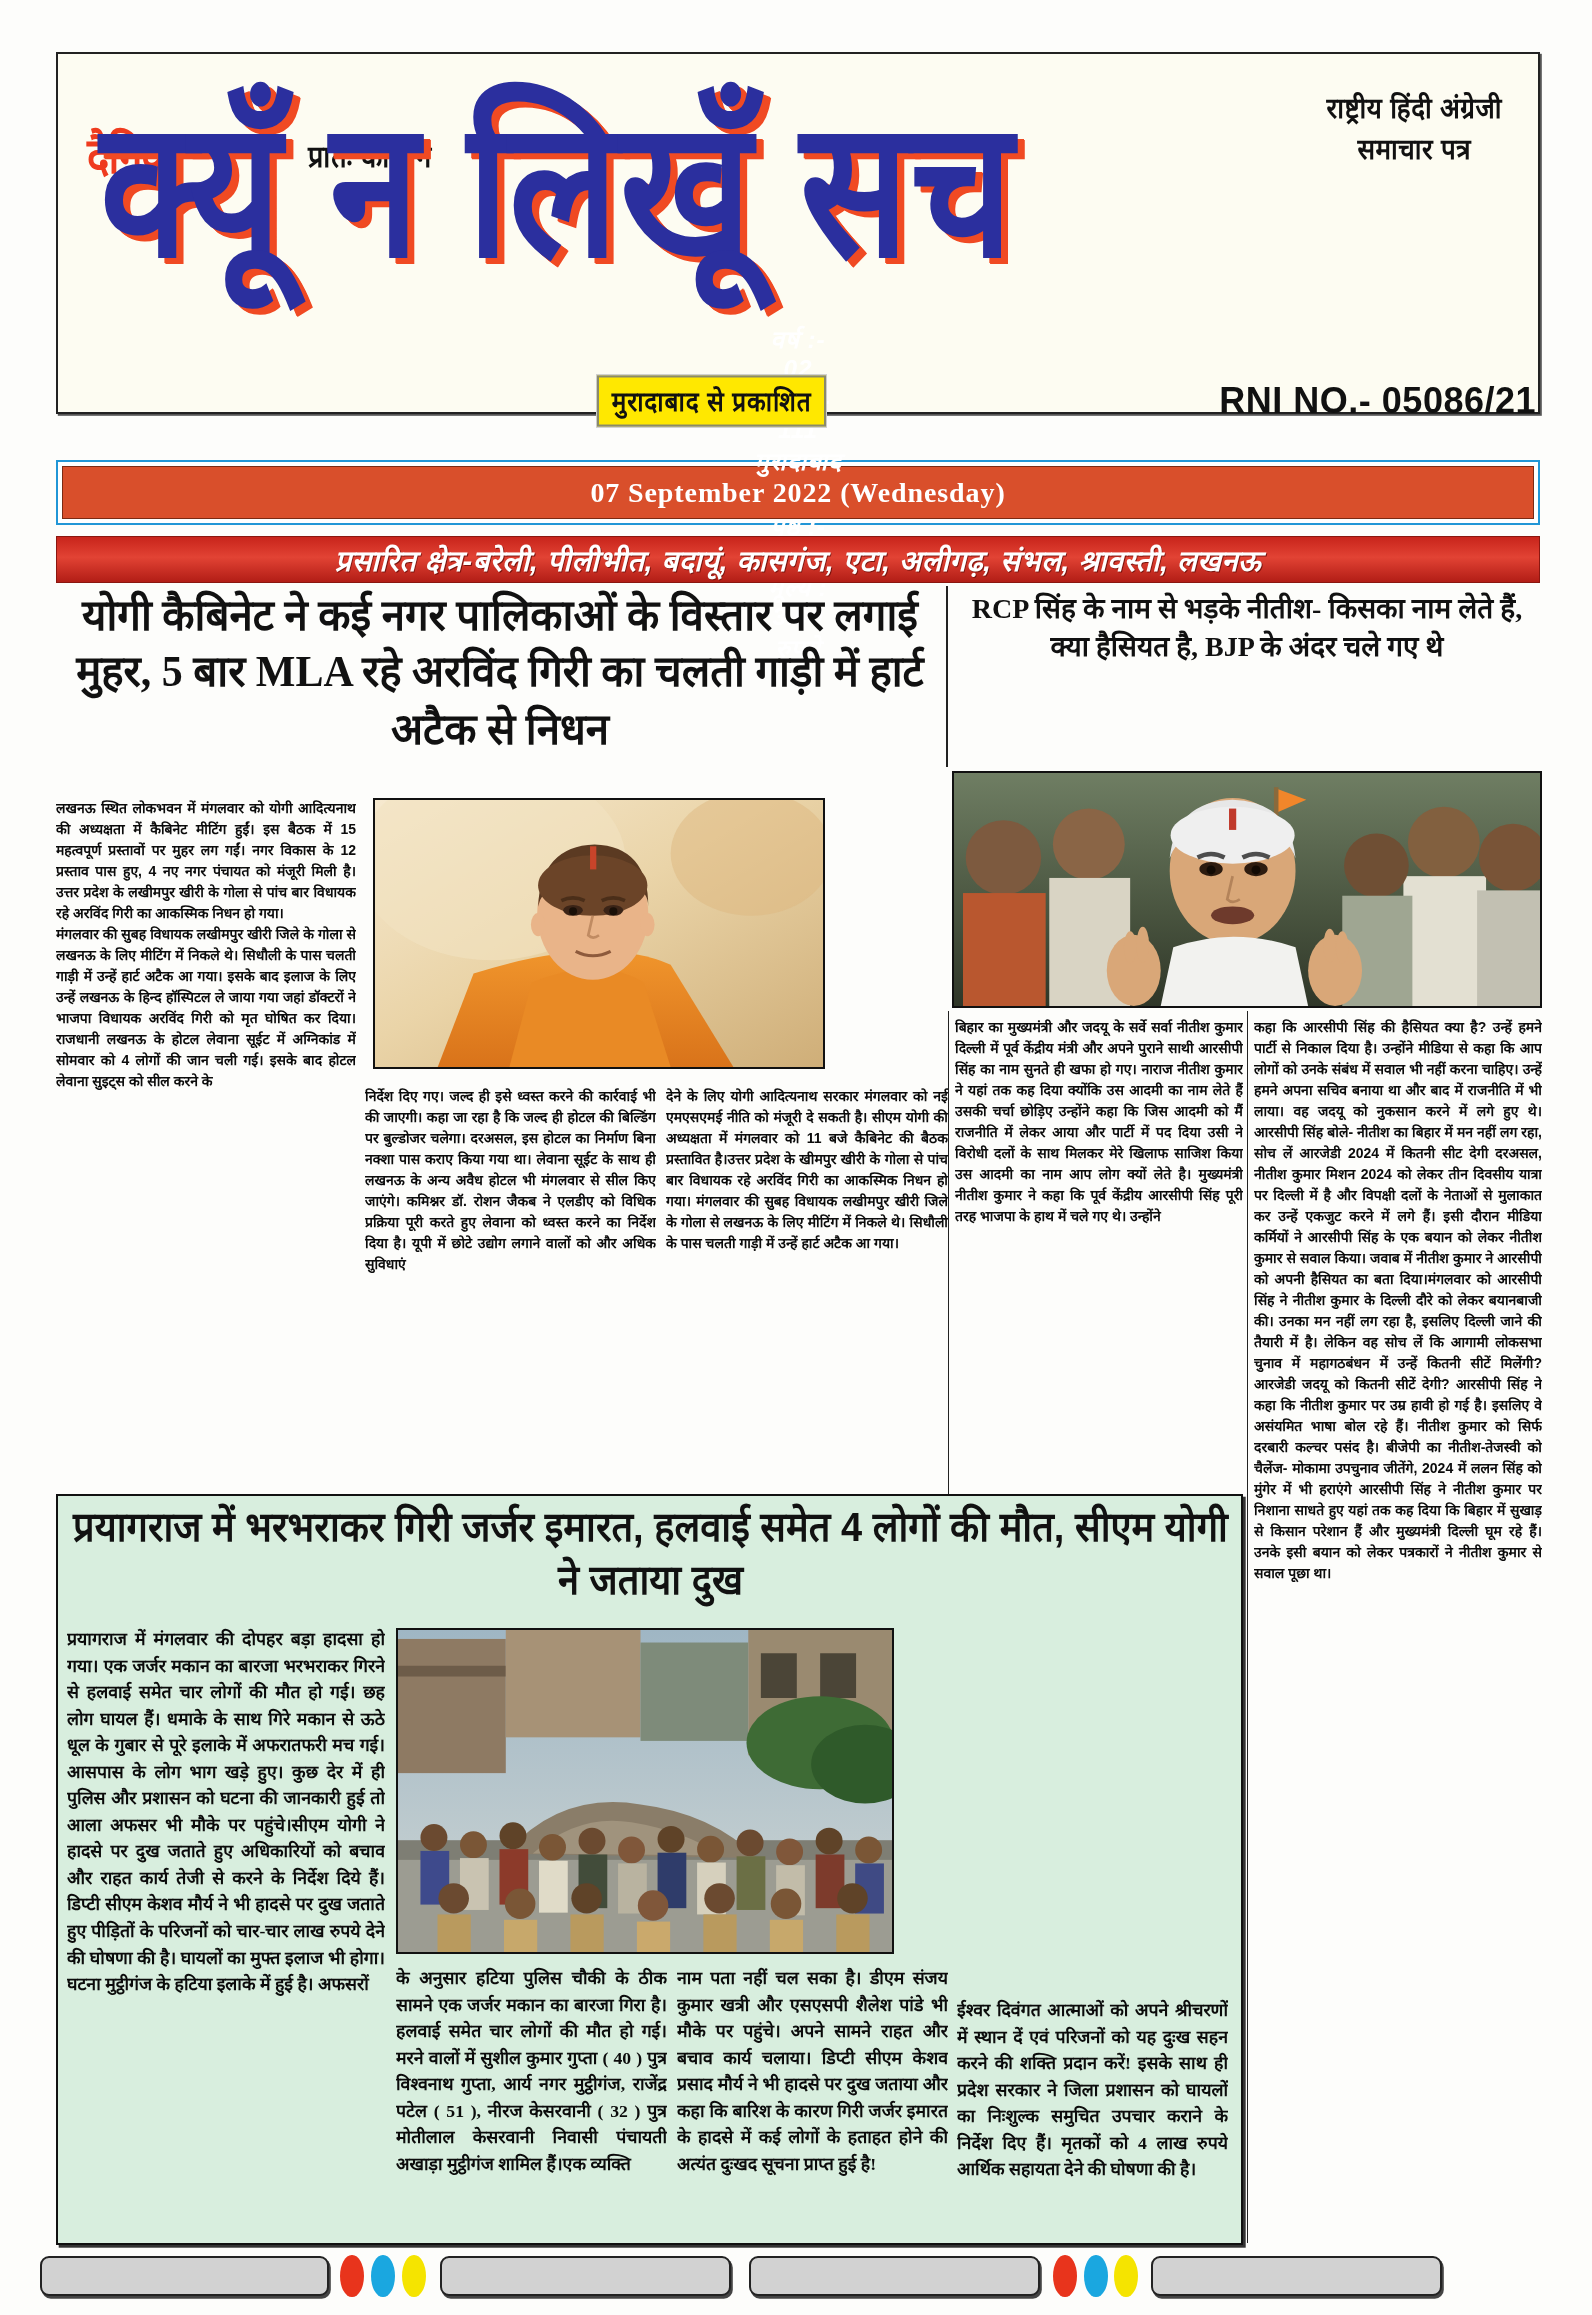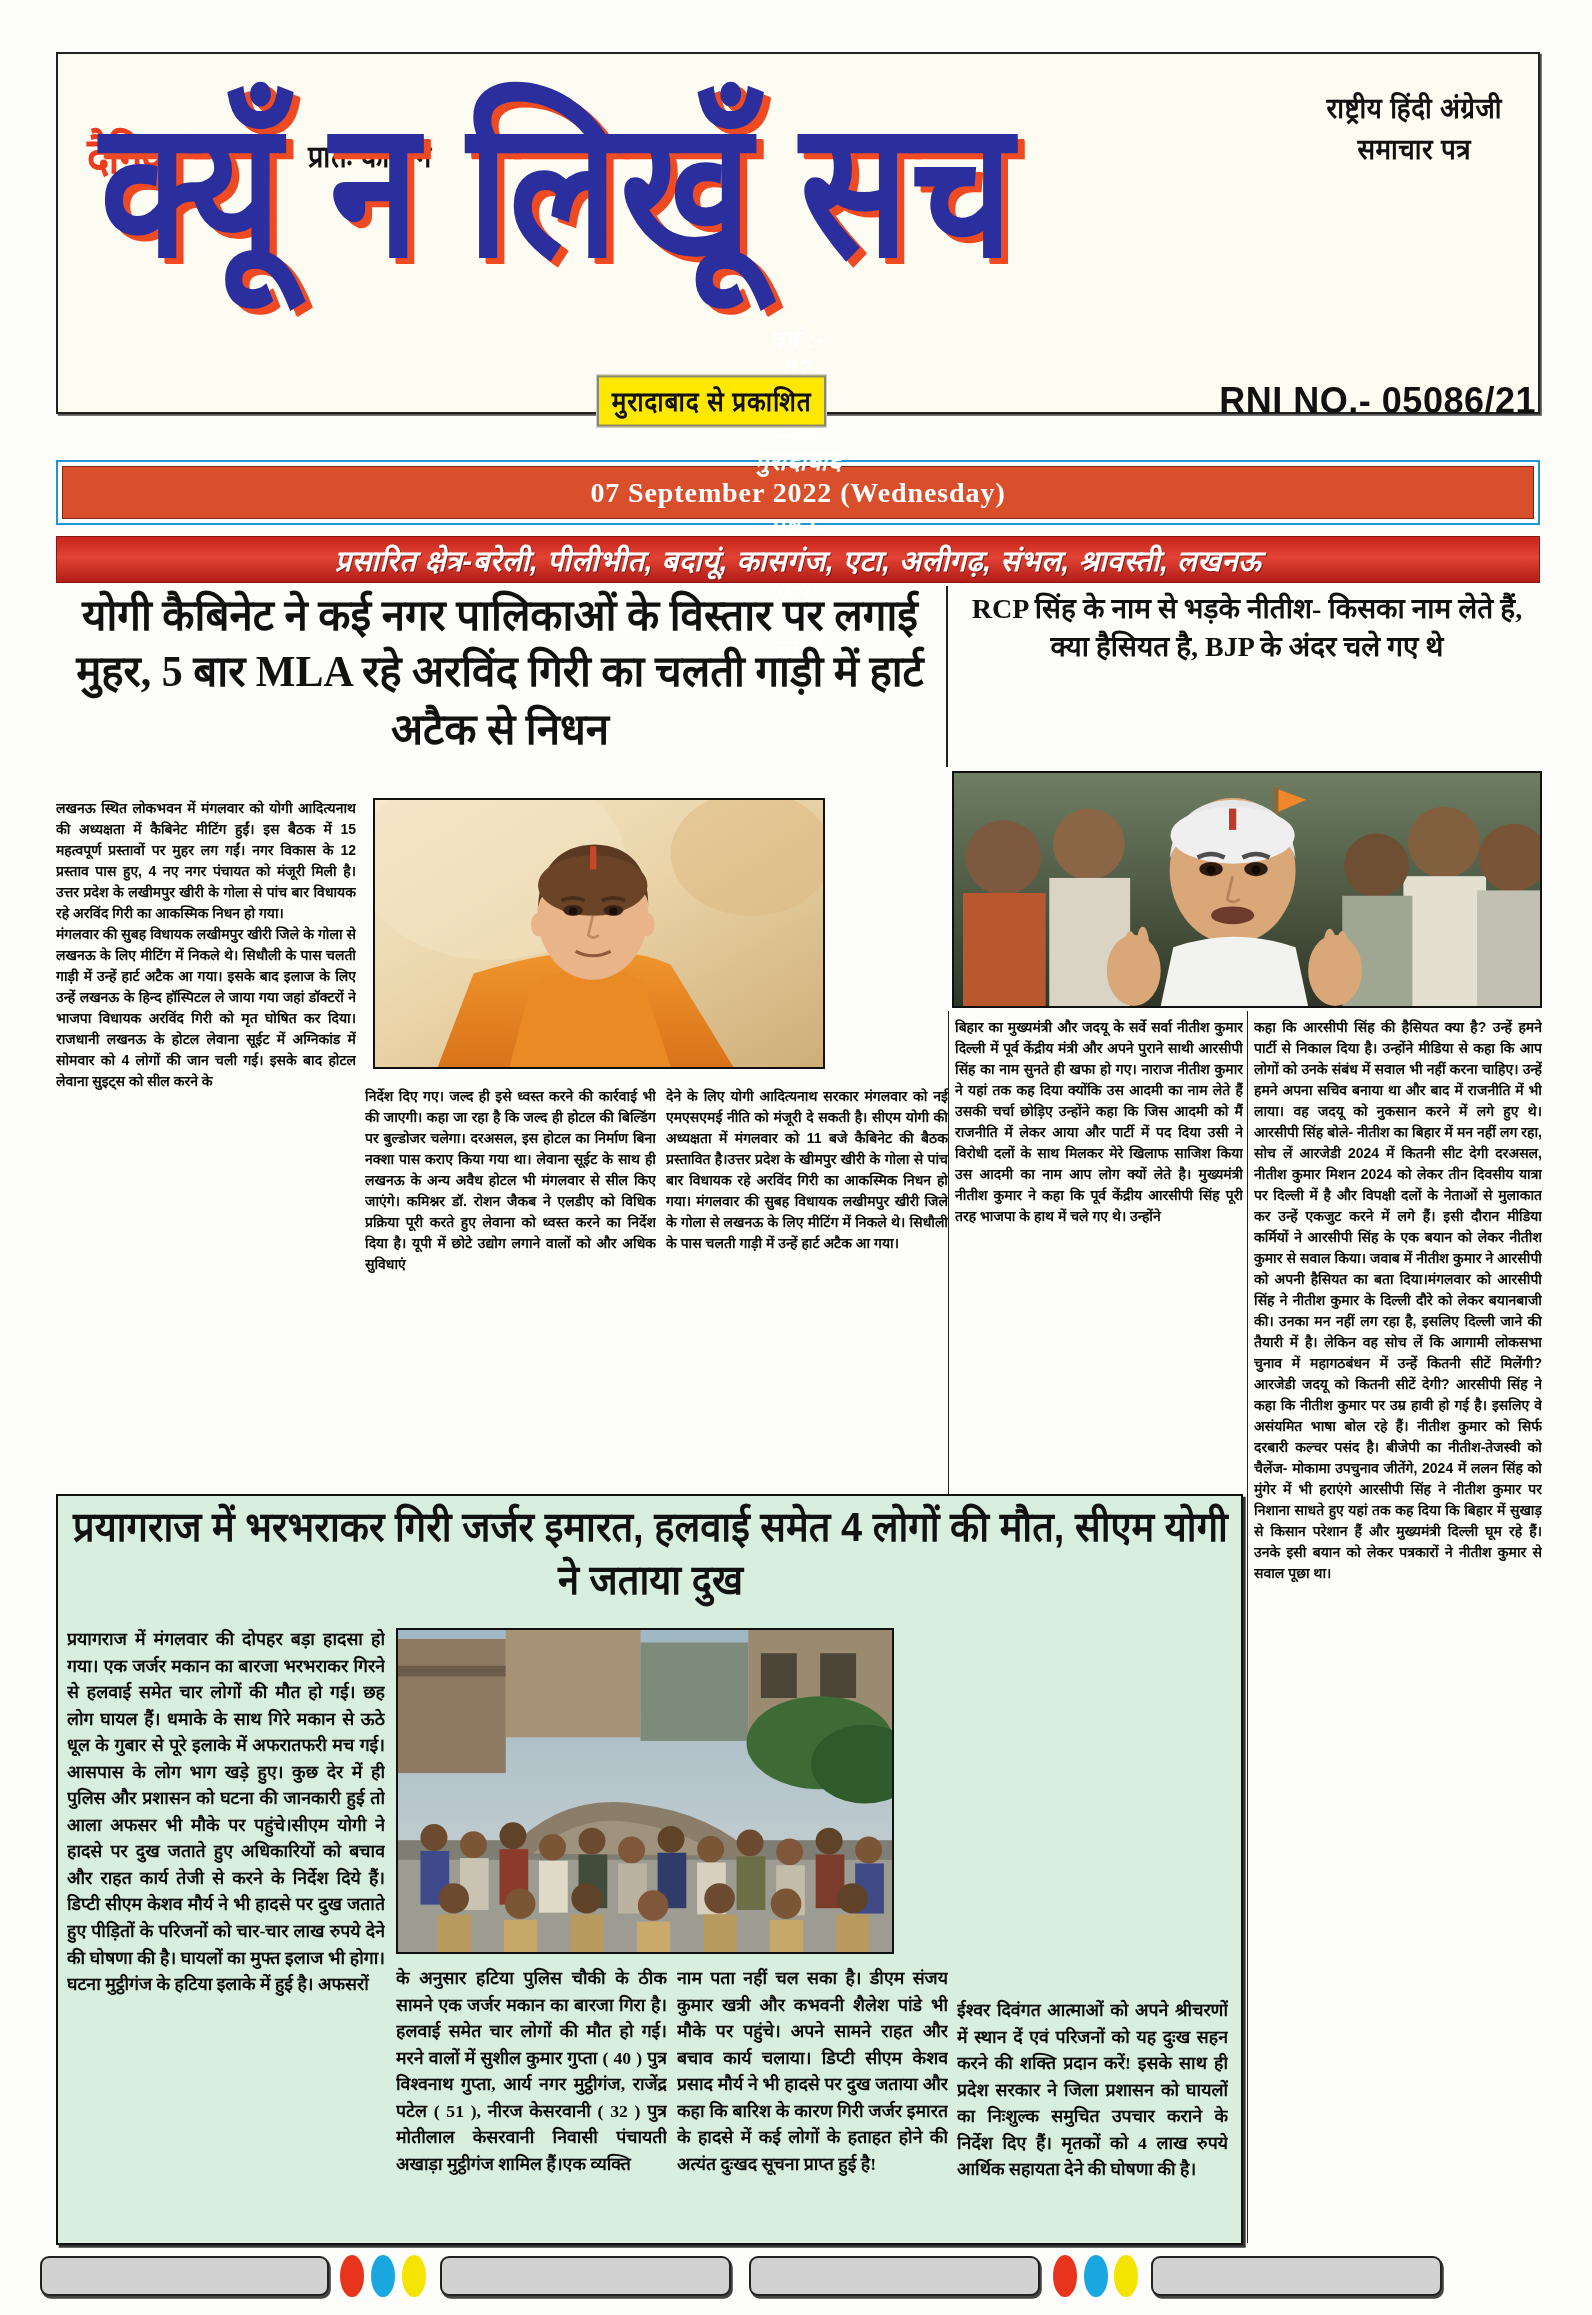--- a/index.html
+++ b/index.html
@@ -455,21 +455,21 @@
         <circle cx="432" cy="306" r="17" fill="#7a5636"></circle>
           <rect x="414" y="324" width="37" height="40" fill="#c7a86b"></rect>
         <circle cx="506" cy="300" r="17" fill="#5f4328"></circle>
           <rect x="488" y="318" width="37" height="44" fill="#b99a5e"></rect>
       </g>
     </svg>
   </div>
 
   <div class="pc pc1">प्रयागराज में मंगलवार की दोपहर बड़ा हादसा हो गया। एक जर्जर मकान का बारजा भरभराकर गिरने से हलवाई समेत चार लोगों की मौत हो गई। छह लोग घायल हैं। धमाके के साथ गिरे मकान से ऊठे धूल के गुबार से पूरे इलाके में अफरातफरी मच गई। आसपास के लोग भाग खड़े हुए। कुछ देर में ही पुलिस और प्रशासन को घटना की जानकारी हुई तो आला अफसर भी मौके पर पहुंचे।सीएम योगी ने हादसे पर दुख जताते हुए अधिकारियों को बचाव और राहत कार्य तेजी से करने के निर्देश दिये हैं। डिप्टी सीएम केशव मौर्य ने भी हादसे पर दुख जताते हुए पीड़ितों के परिजनों को चार-चार लाख रुपये देने की घोषणा की है। घायलों का मुफ्त इलाज भी होगा।घटना मुट्ठीगंज के हटिया इलाके में हुई है। अफसरों</div>
   <div class="pc pc2">के अनुसार हटिया पुलिस चौकी के ठीक सामने एक जर्जर मकान का बारजा गिरा है। हलवाई समेत चार लोगों की मौत हो गई। मरने वालों में सुशील कुमार गुप्ता ( 40 ) पुत्र विश्वनाथ गुप्ता, आर्य नगर मुट्ठीगंज, राजेंद्र पटेल ( 51 ), नीरज केसरवानी ( 32 ) पुत्र मोतीलाल केसरवानी निवासी पंचायती अखाड़ा मुट्ठीगंज शामिल हैं।एक व्यक्ति</div>
-  <div class="pc pc3">नाम पता नहीं चल सका है। डीएम संजय कुमार खत्री और कभवनी शैलेश पांडे भी मौके पर पहुंचे। अपने सामने राहत और बचाव कार्य चलाया। डिप्टी सीएम केशव प्रसाद मौर्य ने भी हादसे पर दुख जताया और कहा कि बारिश के कारण गिरी जर्जर इमारत के हादसे में कई लोगों के हताहत होने की अत्यंत दुःखद सूचना प्राप्त हुई है!</div>
+  <div class="pc pc3">नाम पता नहीं चल सका है। डीएम संजय कुमार खत्री और एसएसपी शैलेश पांडे भी मौके पर पहुंचे। अपने सामने राहत और बचाव कार्य चलाया। डिप्टी सीएम केशव प्रसाद मौर्य ने भी हादसे पर दुख जताया और कहा कि बारिश के कारण गिरी जर्जर इमारत के हादसे में कई लोगों के हताहत होने की अत्यंत दुःखद सूचना प्राप्त हुई है!</div>
   <div class="pc pc4">ईश्वर दिवंगत आत्माओं को अपने श्रीचरणों में स्थान दें एवं परिजनों को यह दुःख सहन करने की शक्ति प्रदान करें! इसके साथ ही प्रदेश सरकार ने जिला प्रशासन को घायलों का निःशुल्क समुचित उपचार कराने के निर्देश दिए हैं। मृतकों को 4 लाख रुपये आर्थिक सहायता देने की घोषणा की है।</div>
 
   <div class="footer">
     <div class="fpill" style="left:40px;  width:289px;"></div>
     <div class="fdot" style="left:340px; background:#e8341c;"></div>
     <div class="fdot" style="left:371px; background:#1aa7e0;"></div>
     <div class="fdot" style="left:402px; background:#f5e400;"></div>
     <div class="fpill" style="left:440px; width:291px;"></div>
     <div class="fpill" style="left:749px; width:291px;"></div>
     <div class="fdot" style="left:1053px; background:#e8341c;"></div>

